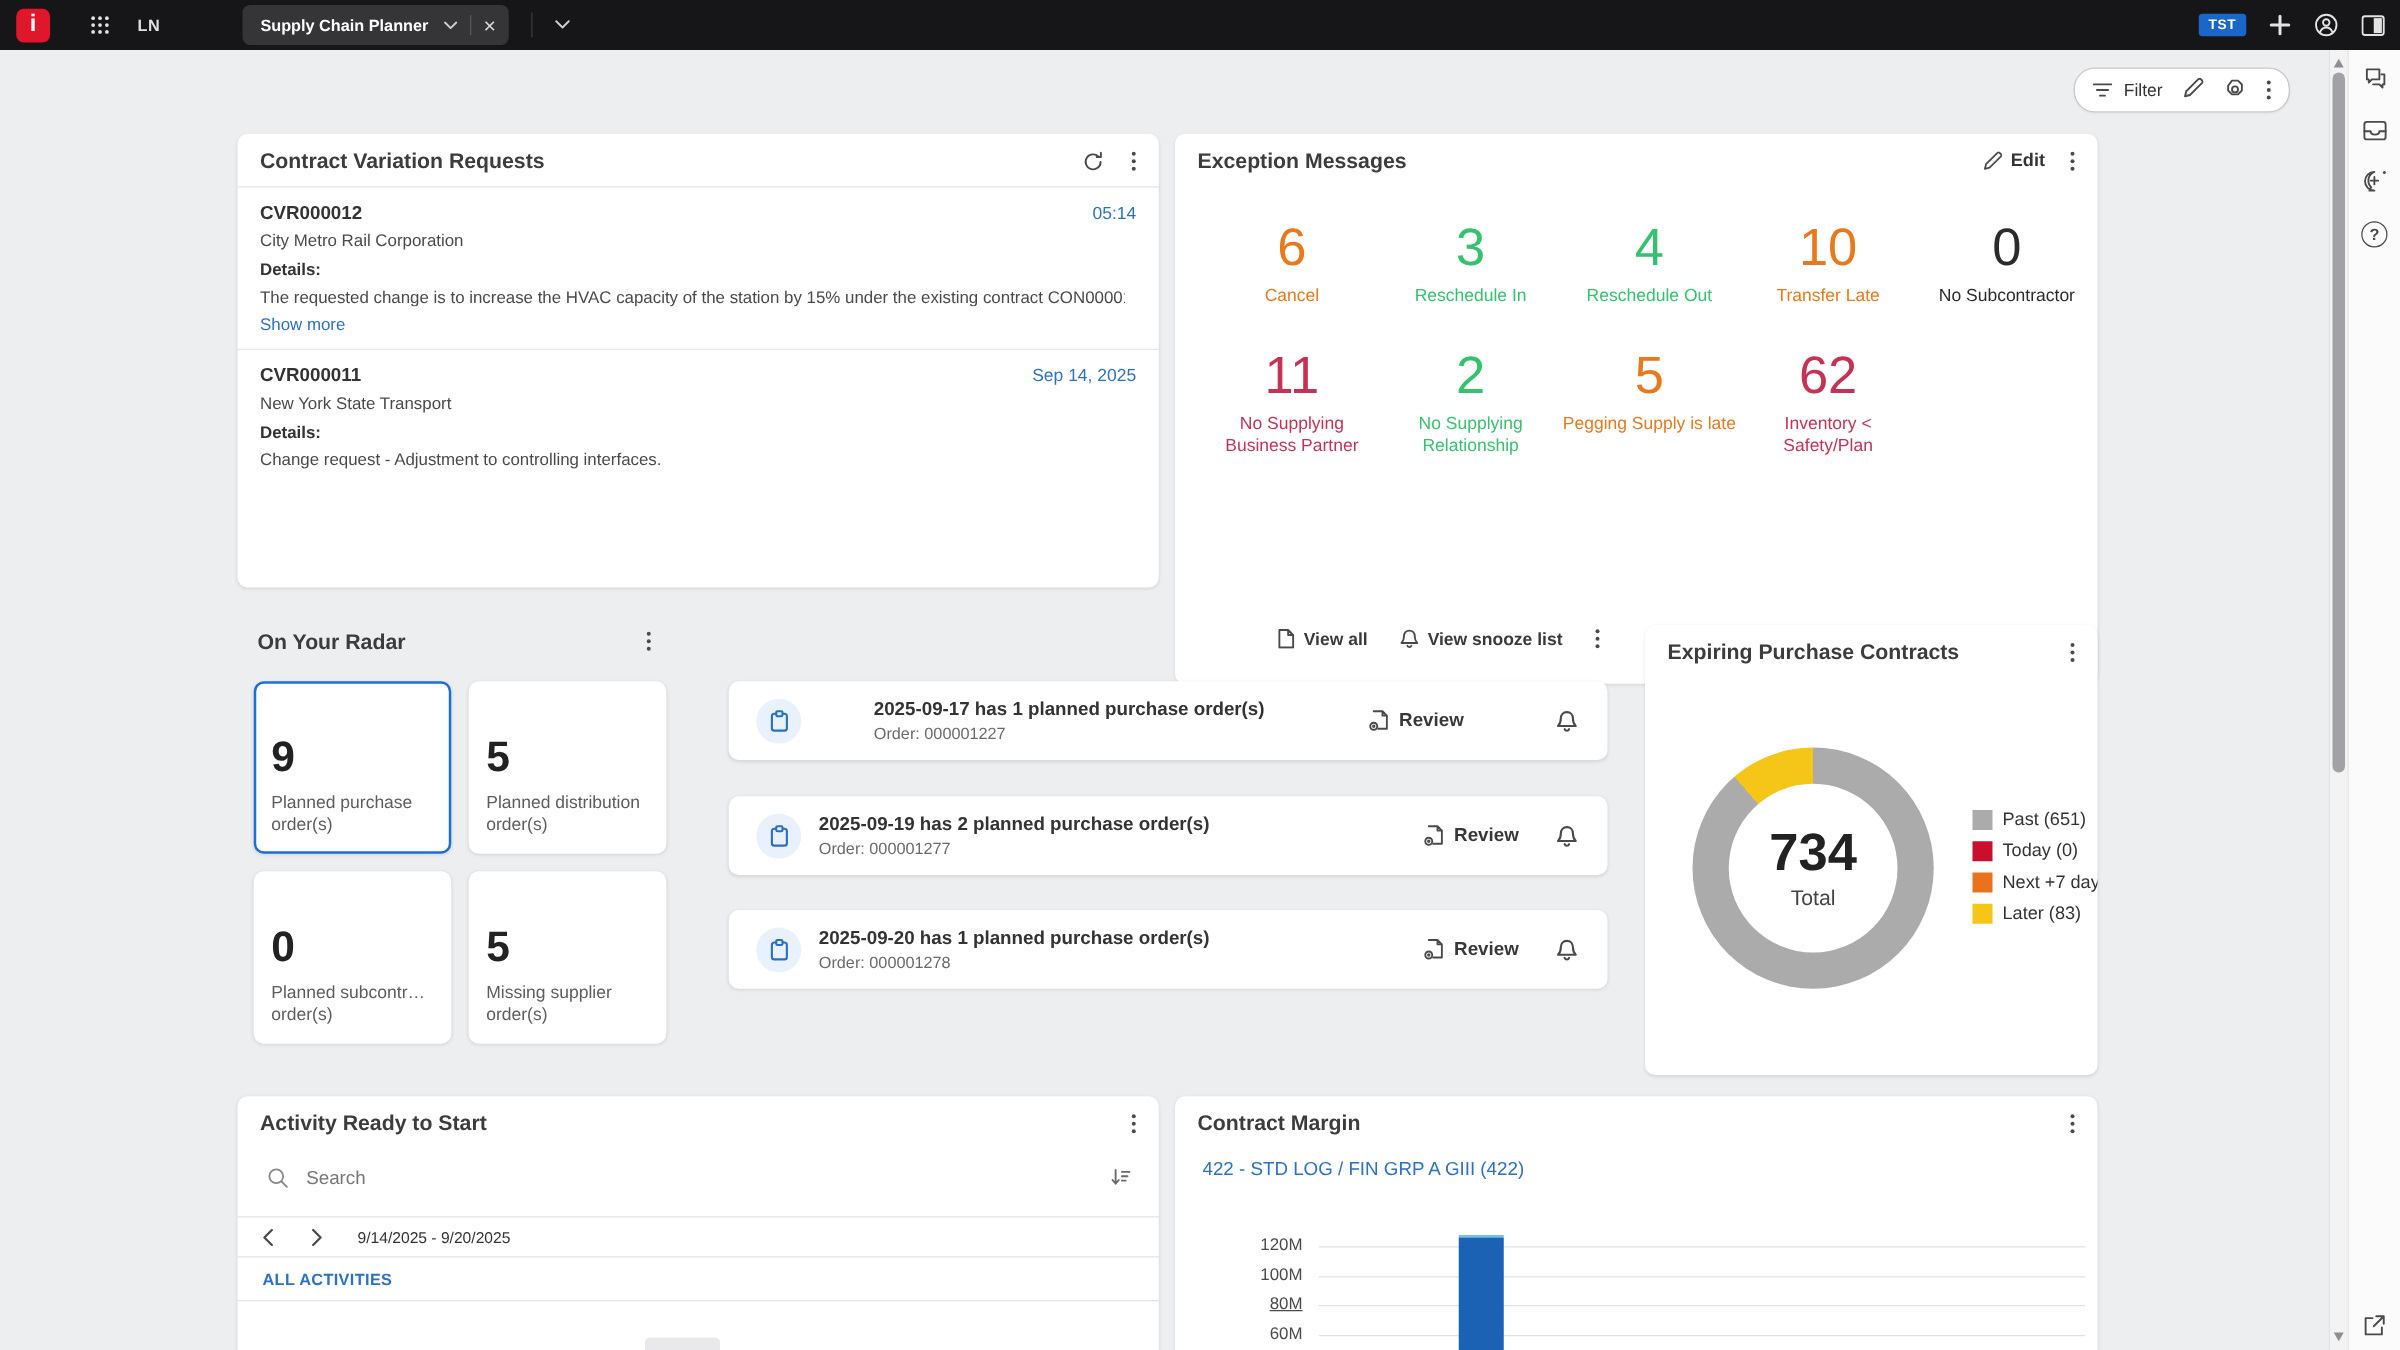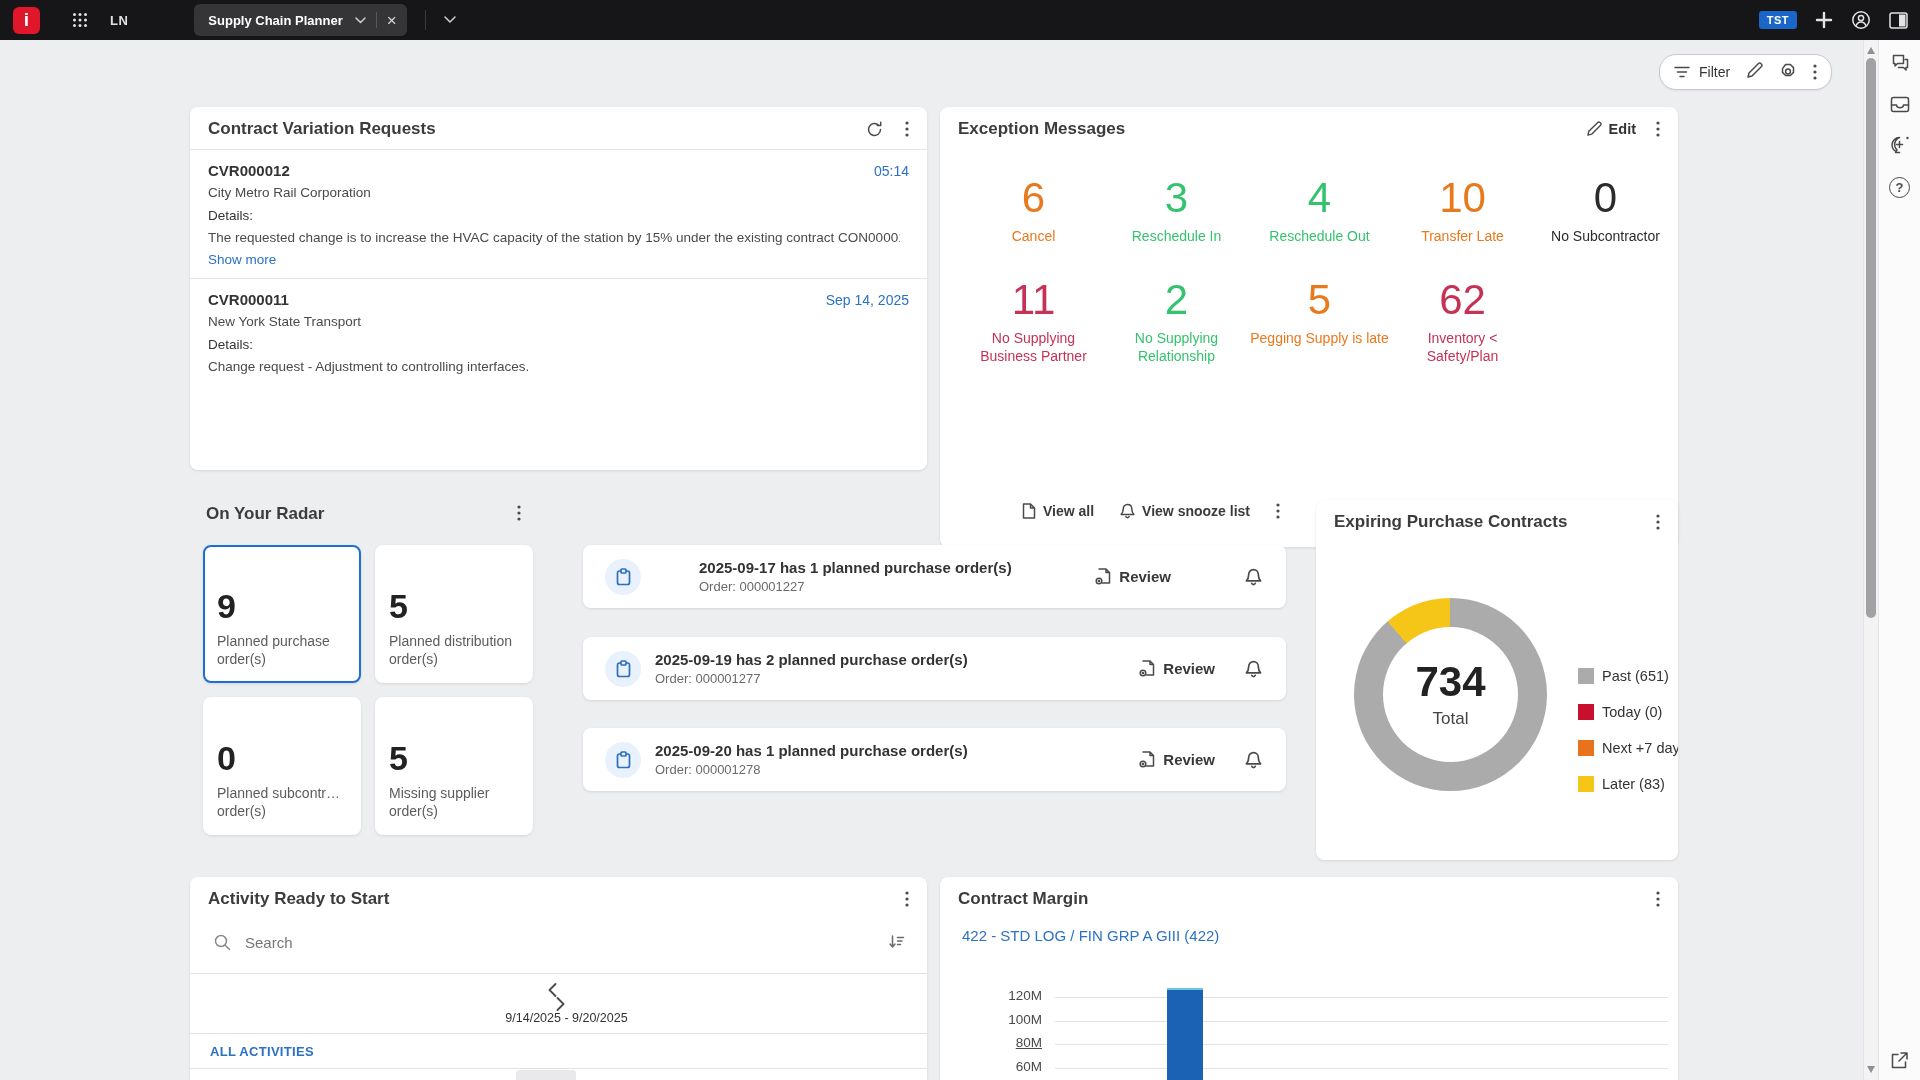--- a/index.html
+++ b/index.html
@@ -63,21 +63,21 @@
   #card-cvr{left:190px;top:107px;width:737px;height:363px;}
   .card-head{display:flex;align-items:center;padding:12px 18px 10px 18px;}
   .card-head .spacer{flex:1;}
   #card-cvr .card-head{border-bottom:1px solid #E6E6E8;}
   .cvr-item{padding:12px 18px 10px 18px;}
   .cvr-item + .cvr-item{border-top:1px solid #E6E6E8;}
   .cvr-row1{display:flex;align-items:baseline;}
   .cvr-id{font-size:15px;font-weight:bold;color:#333;}
   .cvr-time{margin-left:auto;font-size:14px;color:#2B71C4;}
   .cvr-company{font-size:13.5px;color:#4A4A4A;margin-top:6px;}
-  .cvr-details-label{font-size:13.5px;font-weight:normal;color:#333;margin-top:8px;}
+  .cvr-details-label{font-size:13.5px;font-weight:bold;color:#333;margin-top:8px;}
   .cvr-details{font-size:13.5px;color:#4A4A4A;margin-top:7px;white-space:nowrap;
                overflow:hidden;max-width:692px;}
   .cvr-showmore{font-size:13.5px;color:#2B71C4;margin-top:7px;display:inline-block;}
 
   
   #card-exc{left:940px;top:107px;width:738px;height:440px;}
   .exc-grid{position:absolute;left:22px;top:66px;display:grid;
             grid-template-columns:repeat(5,143px);row-gap:30px;}
   .exc-cell{text-align:center;}
   .exc-val{font-size:42px;line-height:50px;}
@@ -107,32 +107,32 @@
   .review-btn{display:flex;align-items:flex-end;gap:8px;font-size:15px;font-weight:bold;color:#383838;margin-right:30px;}
 
   
   #card-epc{left:1316px;top:500px;width:362px;height:360px;overflow:hidden;}
   .donut{position:absolute;left:38px;top:98px;width:193px;height:193px;border-radius:50%;text-align:center;}
   .donut-hole{position:absolute;inset:29px;background:#fff;border-radius:50%;
               display:flex;flex-direction:column;align-items:center;justify-content:center;}
   .donut-total{font-size:42px;font-weight:bold;color:#222;line-height:1;}
   .donut-sub{font-size:17px;color:#444;margin-top:6px;}
   .legend{position:absolute;left:262px;top:148px;}
-  .legend-item{display:flex;align-items:flex-end;margin-bottom:9px;margin-top:20px;}
+  .legend-item{display:flex;align-items:flex-end;margin-bottom:9px;}
   .legend-swatch{width:16px;height:16px;margin-right:8px;flex:none;}
   .legend-label{font-size:14.5px;color:#333;white-space:nowrap;}
 
   
   #card-act{left:190px;top:877px;width:737px;height:260px;}
   .search-row{display:flex;align-items:center;padding:14px 22px 0 24px;height:38px;}
   .search-row input{border:none;outline:none;font-size:15px;color:#333;flex:1;margin-left:12px;
                     font-family:inherit;background:transparent;}
   .search-row input::placeholder{color:#767676;}
   .act-div{border-top:1px solid #E3E3E5;margin-top:12px;}
-  .date-row{display:flex;align-items:center;padding:9px 18px 8px 20px;flex-direction:column;}
+  .date-row{display:flex;align-items:flex-start;padding:9px 18px 8px 20px;}
   .date-nav{display:flex;margin-right:14px;}
   .date-range{font-size:12.5px;color:#333;margin-left:14px;}
   .act-tab{display:inline-block;margin:10px 0 9px 20px;font-size:13px;font-weight:bold;
            color:#2B71C4;letter-spacing:.3px;}
   .act-cut-pill{position:absolute;left:326px;top:193px;width:60px;height:18px;background:#E9E9EB;border-radius:4px;}
 
   
   #card-margin{left:940px;top:877px;width:738px;height:260px;overflow:hidden;}
   .margin-link{position:absolute;left:22px;top:50px;font-size:15px;color:#2B71C4;}
   .chart-area{position:absolute;left:0;top:105px;width:738px;height:155px;}

